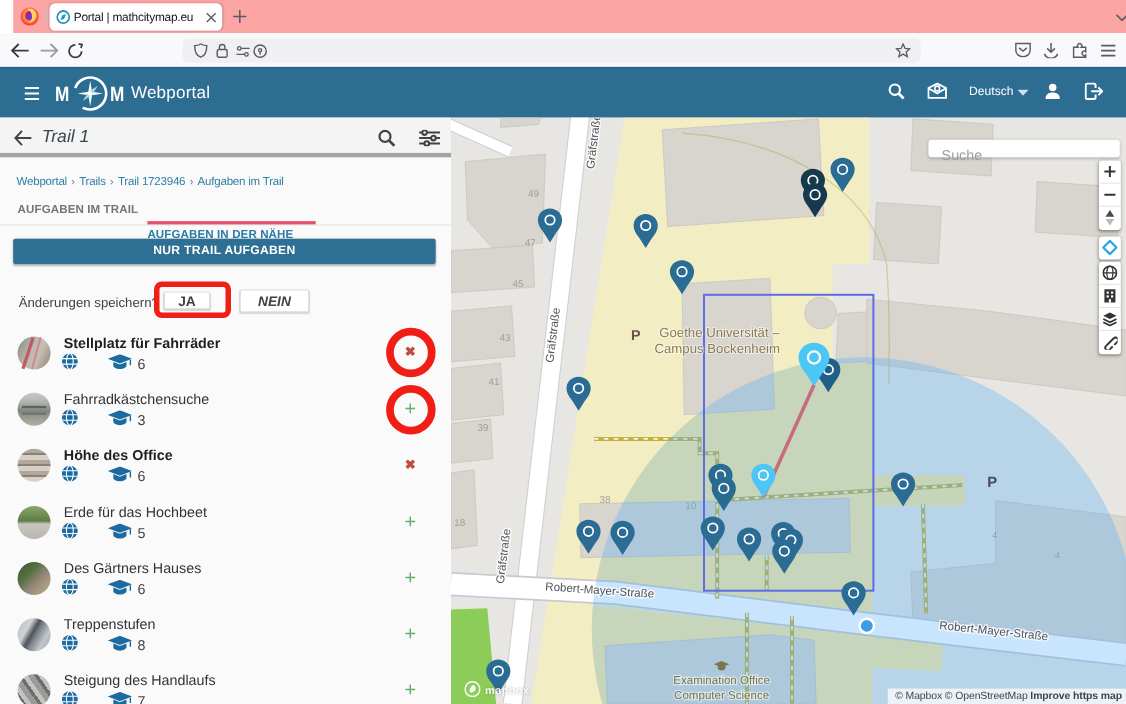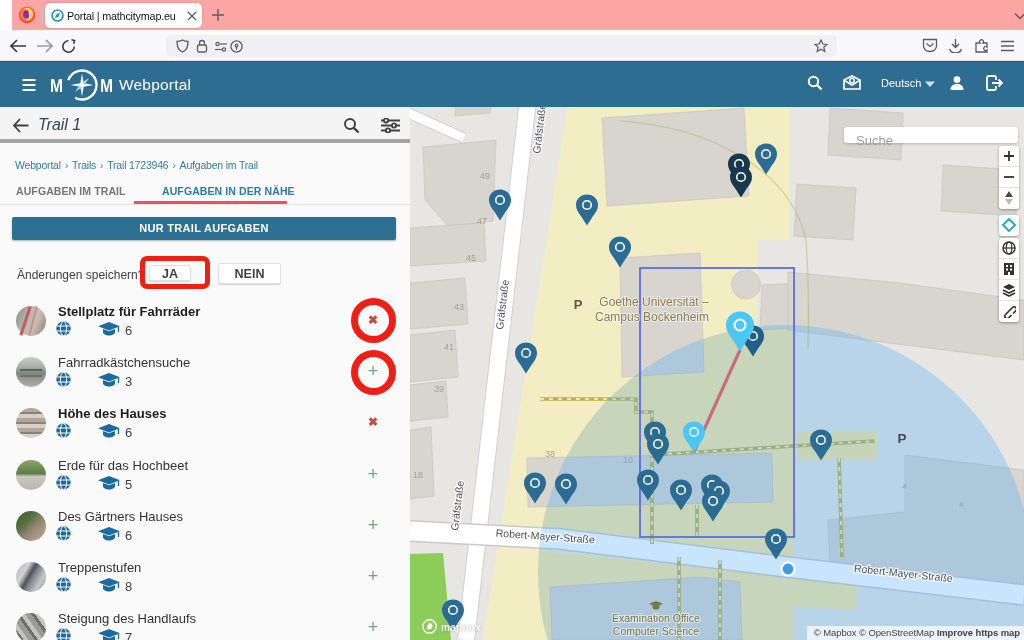--- a/index.html
+++ b/index.html
@@ -25,21 +25,21 @@
 #ptool .title { position:absolute; left:38px; top:9px; font-size:16px; color:#37474f; }
 #bcrumb { position:absolute; left:15px; top:52px; letter-spacing:-0.2px; font-size:10.5px; color:#2f7fa6; white-space:nowrap; }
 #bcrumb .sep { color:#607d8b; font-size:10px; padding:0 4px; }
 .tab1 { position:absolute; top:78px; font-size:10.5px; font-weight:bold; letter-spacing:.1px; }
 #tabs-line { position:absolute; left:0; top:97px; width:410px; height:1px; background:#e4e4e4; }
 #tab-ink { position:absolute; left:134px; top:94px; width:153px; height:3px; background:#e8506b; }
 #ownbtn { position:absolute; left:12px; top:110px; width:384px; height:23px; background:#2e6f94; border-radius:2px; color:#fff; font-size:11px; font-weight:bold; letter-spacing:.3px; text-align:center; line-height:23px; box-shadow:0 1px 2px rgba(0,0,0,.3);}
 #savq { position:absolute; left:17px; top:161px; font-size:12px; color:#424242; }
 .wbtn { position:absolute; background:#fff; border:1px solid #e0e0e0; border-radius:2px; font-size:12.5px; font-weight:bold; color:#424242; text-align:center; box-shadow:0 1px 1px rgba(0,0,0,.15); }
 #jabtn { left:149px; top:158px; width:42px; height:16px; line-height:16px; }
-#neinbtn { left:218px; top:156px; width:63px; height:21px; line-height:21px; }
+#neinbtn { left:218px; top:156px; width:63px; height:21px; line-height:21px;font-style:italic; }
 #jaann { position:absolute; left:140px; top:149px; width:70px; height:33px; border:5px solid #ee2016; border-radius:7px; }
 
 .item { position:absolute; left:0; width:410px; height:51px; }
 .thumb { position:absolute; left:16px; top:10px; width:30px; height:30px; border-radius:50%; }
 .ititle { position:absolute; left:58px; top:8px; font-size:13px; color:#333; }
 .ititle.b { font-weight:bold; color:#1e1e1e;text-align:center; }
 .irow { position:absolute; left:56px; top:25px; width:300px; height:20px; }
 .inum { position:absolute; left:69px; top:2px; font-size:13px; color:#424242; }
 .act { position:absolute; left:362px; top:13px; width:22px; height:22px; font-size:17px; font-weight:bold; text-align:center; line-height:22px; }
 .actx { color:#c24b41; font-size:12px; }
@@ -188,21 +188,21 @@
         </svg>
       <svg width="19" height="15" style="position:absolute;left:381px;top:11px" viewBox="0 0 19 15">
           <path d="M0,2.5 H19 M0,7.5 H19 M0,12.5 H19" stroke="#424242" stroke-width="1.9"></path>
           <circle cx="5" cy="2.5" r="2.1" fill="#f4f4f4" stroke="#424242" stroke-width="1.9"></circle>
           <circle cx="13" cy="7.5" r="2.1" fill="#f4f4f4" stroke="#424242" stroke-width="1.9"></circle>
           <circle cx="7" cy="12.5" r="2.1" fill="#f4f4f4" stroke="#424242" stroke-width="1.9"></circle>
         </svg>
     </div>
     <div id="bcrumb">Webportal<span class="sep">›</span>Trails<span class="sep">›</span>Trail 1723946<span class="sep">›</span>Aufgaben im Trail</div>
     <div class="tab1" style="left:16px;color:#757575;">AUFGABEN IM TRAIL</div>
-    <div class="tab1" style="left:162px;color:#2a7ca8;">AUFGABEN IN DER NÄHE</div>
+    <div class="tab1" style="left:134px;color:#2a7ca8;margin-top:22px;">AUFGABEN IN DER NÄHE</div>
     <div id="tabs-line"></div>
     <div id="tab-ink"></div>
     <div id="ownbtn">NUR TRAIL AUFGABEN</div>
     <div id="savq">Änderungen speichern?</div>
     <div class="wbtn" id="jabtn">JA</div>
     <div class="wbtn" id="neinbtn">NEIN</div>
     <div id="jaann"></div>
 
     <div class="item" style="top:189px">
       <div class="thumb" style="background:linear-gradient(115deg,#6f7a68 0%,#9aa096 18%,#beb7ae 40%,#c7beb2 62%,#8d7f72 100%)">
@@ -241,21 +241,21 @@
             <path d="M11,0 L22,4.2 L11,8.4 L0,4.2 Z" fill="#1c6ba0"></path>
             <path d="M5,7 V10.5 C5,12 8,13.5 11,13.5 C14,13.5 17,12 17,10.5 V7 L11,9.3 Z" fill="#1c6ba0"></path>
             <path d="M20.5,5 V10" stroke="#1c6ba0" stroke-width="1.3"></path>
           </svg>
         <div class="inum">3</div>
       </div>
       <div class="act actp">+</div>
     </div>
     <div class="item" style="top:291px">
       <div class="thumb" style="background:repeating-linear-gradient(180deg,#b3a79a 0 4px,#89817a 4px 6px,#d6d0c6 6px 10px)"></div>
-      <div class="ititle b">Höhe des Hauses</div>
+      <div class="ititle b">Höhe des Office</div>
       <div class="irow">
         <svg width="15" height="15" style="position:absolute;top:0" viewBox="0 0 15 15">
             <circle cx="7.5" cy="7.5" r="7.2" fill="#1c6ba0"></circle>
             <ellipse cx="7.5" cy="7.5" rx="3.1" ry="7.2" fill="none" stroke="#fff" stroke-width="1"></ellipse>
             <path d="M0.5,5 H14.5 M0.5,10 H14.5" stroke="#fff" stroke-width="1"></path>
           </svg>
         <svg width="22" height="14" style="position:absolute;left:42px;top:1px" viewBox="0 0 22 14">
             <path d="M11,0 L22,4.2 L11,8.4 L0,4.2 Z" fill="#1c6ba0"></path>
             <path d="M5,7 V10.5 C5,12 8,13.5 11,13.5 C14,13.5 17,12 17,10.5 V7 L11,9.3 Z" fill="#1c6ba0"></path>
             <path d="M20.5,5 V10" stroke="#1c6ba0" stroke-width="1.3"></path>

